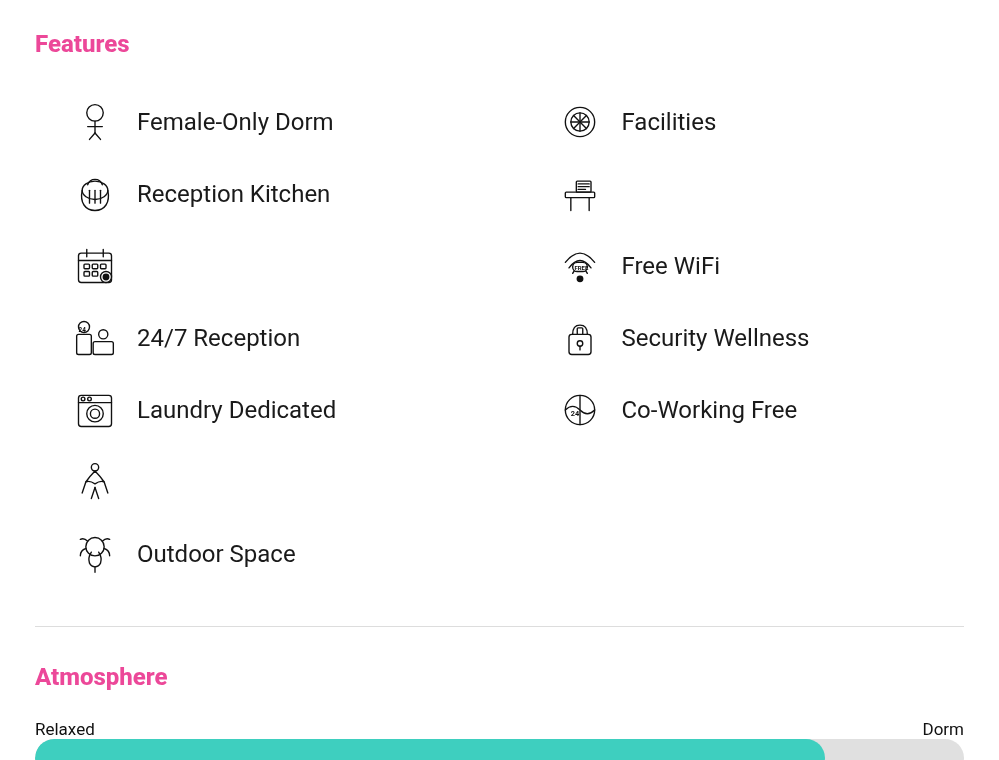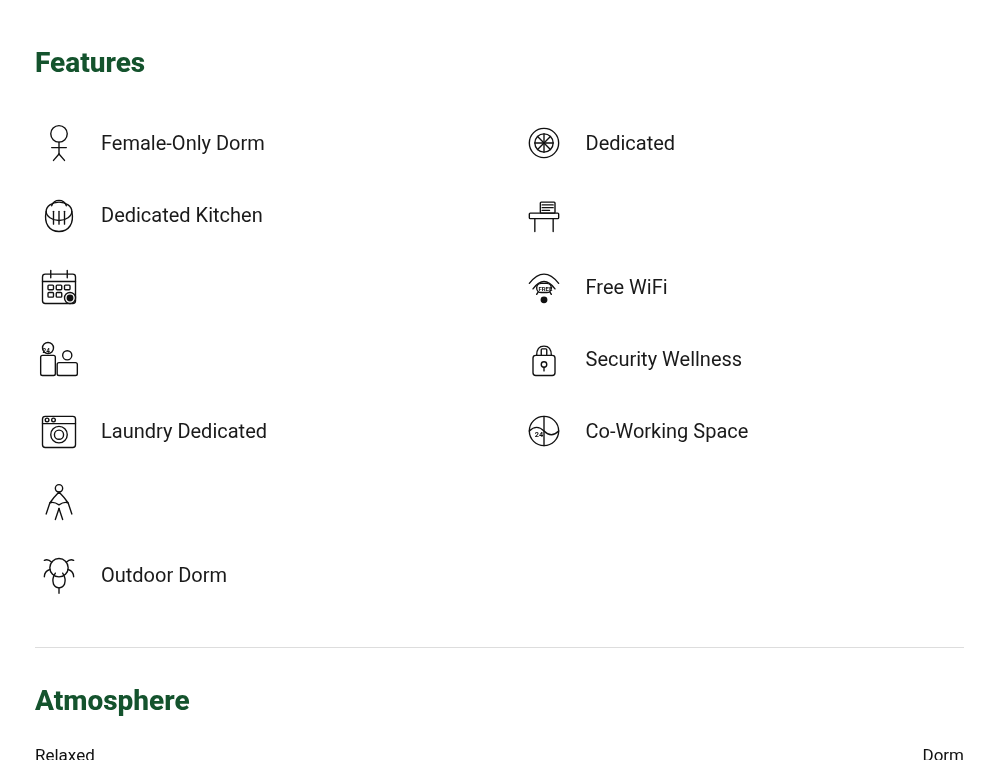--- a/index.html
+++ b/index.html
@@ -11,25 +11,24 @@
     body {
       font-family: -apple-system, BlinkMacSystemFont, 'Segoe UI', Roboto, sans-serif;
       background: #ffffff;
       color: #1a1a1a;
       width: 999px;
       min-height: 760px;
       padding: 30px 35px;
     }
 
     .section-title {
-      font-size: 28px;
+      font-size: 24px;
       font-weight: 800;
       margin-bottom: 28px;
-      color: #14532d;
-      margin-top: 16px;
+      color: #ec4899;
     }
 
     .features-grid {
       display: grid;
       grid-template-columns: 1fr 1fr;
       column-gap: 40px;
       row-gap: 0;
       margin-bottom: 36px;
     }
 
@@ -40,34 +39,35 @@
       gap: 18px;
     }
 
     .feature-icon {
       width: 48px;
       height: 48px;
       display: flex;
       align-items: center;
       justify-content: center;
       flex-shrink: 0;
+      margin-left: 36px;
     }
 
     .feature-icon svg {
       width: 44px;
       height: 44px;
       stroke: #111;
       fill: none;
       stroke-width: 1.5;
       stroke-linecap: round;
       stroke-linejoin: round;
     }
 
     .feature-label {
-      font-size: 20px;
+      font-size: 24px;
       font-weight: 400;
       color: #1a1a1a;
     }
 
     .divider {
       border: none;
       border-top: 1px solid #ddd;
       margin: 10px 0 36px 0;
     }
 
@@ -126,21 +126,21 @@
       <div class="feature-icon">
         <svg viewBox="0 0 48 48">
           <ellipse cx="24" cy="20" rx="14" ry="10"></ellipse>
           <path d="M10 20 Q8 30 12 36 Q16 42 24 42 Q32 42 36 36 Q40 30 38 20"></path>
           <path d="M16 14 Q18 8 24 8 Q30 8 32 14"></path>
           <line x1="18" y1="20" x2="18" y2="34"></line>
           <line x1="24" y1="20" x2="24" y2="34"></line>
           <line x1="30" y1="20" x2="30" y2="34"></line>
         </svg>
       </div>
-      <span class="feature-label">Dedicated Kitchen</span>
+      <span class="feature-label">Reception Kitchen</span>
     </div>
 
     <div class="feature-item">
       <div class="feature-icon">
         <svg viewBox="0 0 48 48">
           <rect x="6" y="10" width="36" height="32" rx="3"></rect>
           <line x1="6" y1="18" x2="42" y2="18"></line>
           <line x1="15" y1="6" x2="15" y2="14"></line>
           <line x1="33" y1="6" x2="33" y2="14"></line>
           <rect x="12" y="22" width="6" height="5" rx="1"></rect>
@@ -157,20 +157,21 @@
     <div class="feature-item">
       <div class="feature-icon">
         <svg viewBox="0 0 48 48">
           <rect x="4" y="20" width="16" height="22" rx="2"></rect>
           <circle cx="12" cy="12" r="6"></circle>
           <rect x="22" y="28" width="22" height="14" rx="2"></rect>
           <circle cx="33" cy="20" r="5"></circle>
           <text x="6" y="17" font-size="7" fill="#111" stroke="none" font-weight="bold">24</text>
         </svg>
       </div>
+      <span class="feature-label">24/7 Reception</span>
     </div>
 
     <div class="feature-item">
       <div class="feature-icon">
         <svg viewBox="0 0 48 48">
           <rect x="6" y="8" width="36" height="34" rx="3"></rect>
           <line x1="6" y1="16" x2="42" y2="16"></line>
           <circle cx="24" cy="28" r="9"></circle>
           <circle cx="24" cy="28" r="5"></circle>
           <circle cx="11" cy="12" r="2"></circle>
@@ -198,40 +199,40 @@
         <svg viewBox="0 0 48 48">
           <circle cx="24" cy="16" r="10"></circle>
           <path d="M20 22 Q16 28 18 34 Q20 38 24 38 Q28 38 30 34 Q32 28 28 22"></path>
           <line x1="24" y1="38" x2="24" y2="44"></line>
           <path d="M16 10 Q12 6 8 8"></path>
           <path d="M32 10 Q36 6 40 8"></path>
           <path d="M14 18 Q8 20 8 26"></path>
           <path d="M34 18 Q40 20 40 26"></path>
         </svg>
       </div>
-      <span class="feature-label">Outdoor Dorm</span>
+      <span class="feature-label">Outdoor Space</span>
     </div>
 
   </div>
 
   <div>
 
 
     <div class="feature-item">
       <div class="feature-icon">
         <svg viewBox="0 0 48 48">
           <circle cx="24" cy="24" r="16"></circle>
           <circle cx="24" cy="24" r="10"></circle>
           <line x1="24" y1="14" x2="24" y2="34"></line>
           <line x1="14" y1="24" x2="34" y2="24"></line>
           <line x1="17" y1="17" x2="31" y2="31"></line>
           <line x1="31" y1="17" x2="17" y2="31"></line>
         </svg>
       </div>
-      <span class="feature-label">Dedicated</span>
+      <span class="feature-label">Facilities</span>
     </div>
 
     <div class="feature-item">
       <div class="feature-icon">
         <svg viewBox="0 0 48 48">
           <rect x="8" y="22" width="32" height="6" rx="1"></rect>
           <line x1="14" y1="28" x2="14" y2="42"></line>
           <line x1="34" y1="28" x2="34" y2="42"></line>
           <rect x="20" y="10" width="16" height="12" rx="1"></rect>
           <line x1="22" y1="13" x2="34" y2="13"></line>
@@ -270,21 +271,21 @@
 
     <div class="feature-item">
       <div class="feature-icon">
         <svg viewBox="0 0 48 48">
           <circle cx="24" cy="24" r="16"></circle>
           <path d="M8 24 Q16 16 24 24 Q32 32 40 24"></path>
           <line x1="24" y1="8" x2="24" y2="40"></line>
           <text x="14" y="30" font-size="8" fill="#111" stroke="none" font-weight="bold">24</text>
         </svg>
       </div>
-      <span class="feature-label">Co-Working Space</span>
+      <span class="feature-label">Co-Working Free</span>
     </div>
 
   </div>
 
 </div>
 
 <hr class="divider">
 
 <div class="atmosphere-section">
   <h2 class="section-title">Atmosphere</h2>

